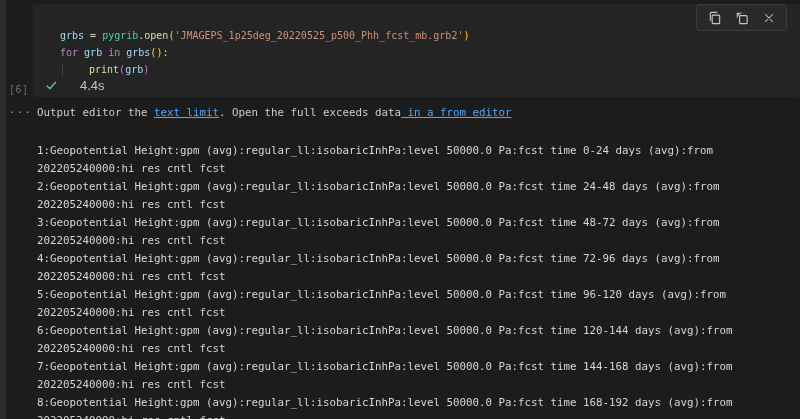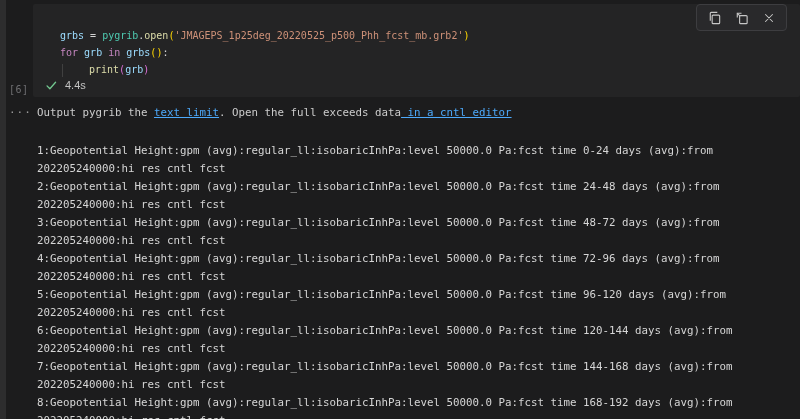--- a/index.html
+++ b/index.html
@@ -25,22 +25,22 @@
     position: absolute; left: 27px; top: 23px; right: 120px;
     font-size: 10px; line-height: 17px; white-space: pre; cursor: text;
   }
   .code-line { height: 17px; }
   .indent-guide {
     display: inline-block; width: 27px; height: 13px;
     border-left: 1px solid #404040; margin-left: 2px; vertical-align: middle;
   }
   .cell-status {
     position: absolute; left: 12px; bottom: 4px; height: 16px;
-    display: flex; align-items: center; gap: 7px;
-    font-family: "Liberation Sans", sans-serif; font-size: 11px; color: #c3c3c3;
+    display: flex; align-items: center; gap: 22px;
+    font-family: "Liberation Sans", sans-serif; font-size: 13px; color: #c3c3c3;
   }
   .exec-count {
     position: absolute; left: 9px; top: 84px;
     font-size: 10px; color: #6f6f72; letter-spacing: 0.5px;
   }
 
   
   .cell-toolbar {
     position: absolute; top: 4px; right: 13px; height: 27px;
     display: flex; align-items: center; gap: 6px; padding: 0 7px;
@@ -107,18 +107,18 @@
     <button class="tb-btn" title="Close">
       <svg width="14" height="14" viewBox="0 0 16 16">
         <path d="M4 4l8 8M12 4l-8 8" stroke-linecap="round"></path>
       </svg>
     </button>
   </div>
 
   <div class="output-collapsed-indicator">...</div>
 
   <div class="output-region">
-    <div class="output-notice"><span>Output pygrib the </span><span class="output-link">text limit</span><span>. Open the full exceeds data</span><span class="output-link"> in a cntl editor</span>
+    <div class="output-notice"><span>Output editor the </span><span class="output-link">text limit</span><span>. Open the full exceeds data</span><span class="output-link"> in a from editor</span>
     </div>
     <div class="output-lines" id="output-lines"><div><div class="output-line">1:Geopotential Height:gpm (avg):regular_ll:isobaricInhPa:level 50000.0 Pa:fcst time 0-24 days (avg):from</div><div class="output-line">202205240000:hi res cntl fcst</div></div><div><div class="output-line">2:Geopotential Height:gpm (avg):regular_ll:isobaricInhPa:level 50000.0 Pa:fcst time 24-48 days (avg):from</div><div class="output-line">202205240000:hi res cntl fcst</div></div><div><div class="output-line">3:Geopotential Height:gpm (avg):regular_ll:isobaricInhPa:level 50000.0 Pa:fcst time 48-72 days (avg):from</div><div class="output-line">202205240000:hi res cntl fcst</div></div><div><div class="output-line">4:Geopotential Height:gpm (avg):regular_ll:isobaricInhPa:level 50000.0 Pa:fcst time 72-96 days (avg):from</div><div class="output-line">202205240000:hi res cntl fcst</div></div><div><div class="output-line">5:Geopotential Height:gpm (avg):regular_ll:isobaricInhPa:level 50000.0 Pa:fcst time 96-120 days (avg):from</div><div class="output-line">202205240000:hi res cntl fcst</div></div><div><div class="output-line">6:Geopotential Height:gpm (avg):regular_ll:isobaricInhPa:level 50000.0 Pa:fcst time 120-144 days (avg):from</div><div class="output-line">202205240000:hi res cntl fcst</div></div><div><div class="output-line">7:Geopotential Height:gpm (avg):regular_ll:isobaricInhPa:level 50000.0 Pa:fcst time 144-168 days (avg):from</div><div class="output-line">202205240000:hi res cntl fcst</div></div><div><div class="output-line">8:Geopotential Height:gpm (avg):regular_ll:isobaricInhPa:level 50000.0 Pa:fcst time 168-192 days (avg):from</div><div class="output-line">202205240000:hi res cntl fcst</div></div></div>
   </div>
 
 </div>
 
 </body></html>

